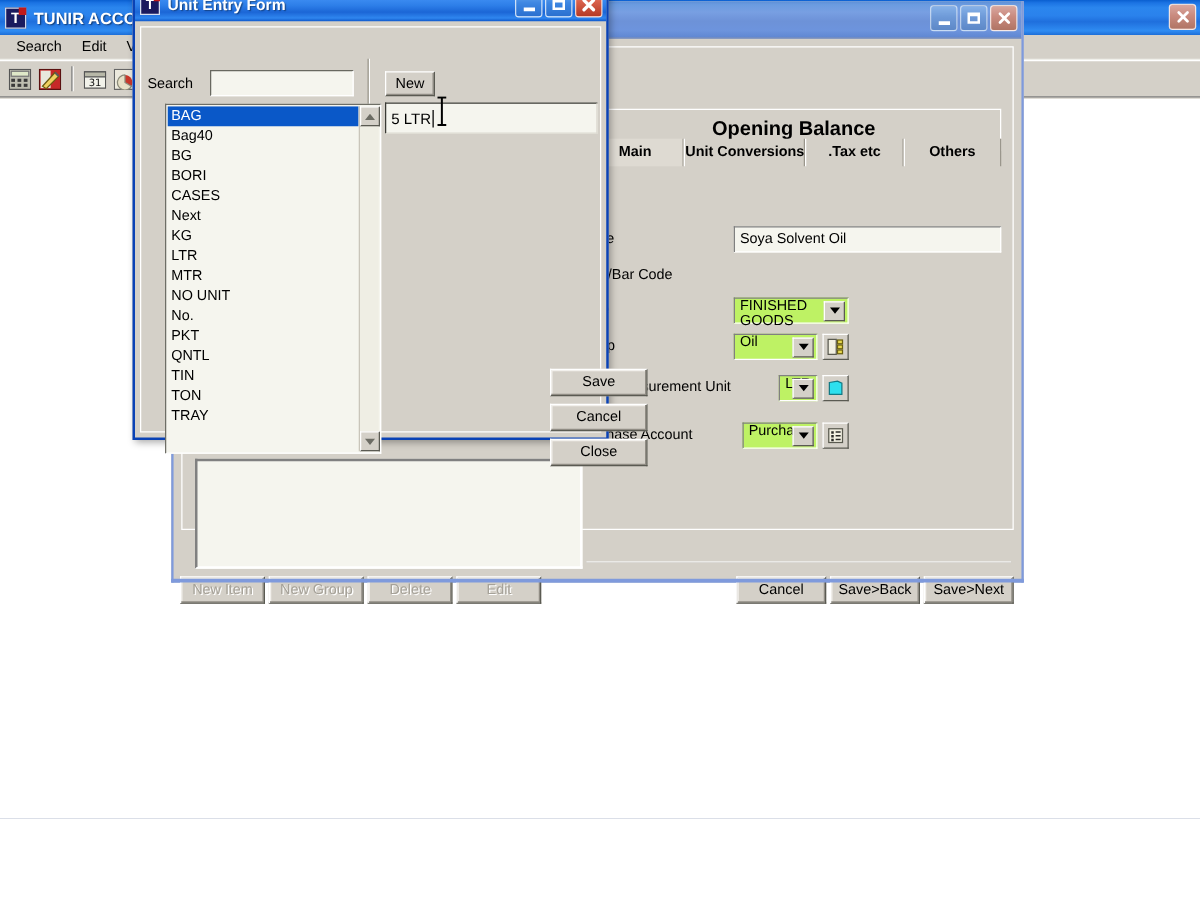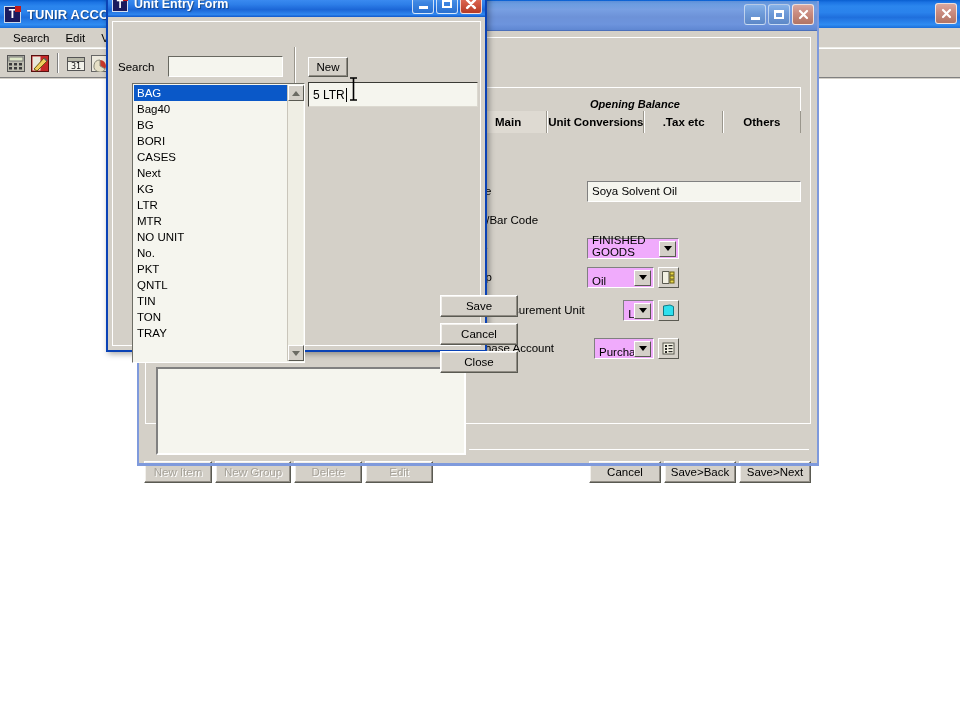--- a/index.html
+++ b/index.html
@@ -223,21 +223,21 @@
     position: absolute;
     left: 330px; top: 8px; right: 8px; bottom: 12px;
   }
   .opening-balance-bar {
     position: absolute;
     left: 0; top: 48px; right: 8px;
     height: 34px;
     background: #d4d0c8;
     border: 1px solid #ffffff;
     display: flex; align-items: center; justify-content: center;
-    font-size: 11px; font-weight: bold; font-style: italic;
+    font-size: 16px; font-weight: bold;
   }
   .tabrow {
     position: absolute;
     left: 0; top: 72px; right: 8px;
     height: 22px;
     display: flex;
     align-items: stretch;
   }
   .tab {
     flex: 1;
@@ -270,26 +270,26 @@
     border-left: 1px solid #808080;
     border-right: 1px solid #ffffff;
     border-bottom: 1px solid #ffffff;
     display: flex; align-items: center;
     padding: 0 4px;
     font-size: 11.5px;
   }
   .combo {
     flex: 1;
     height: 21px;
-    background: #f0abfc;
+    background: #bef264;
     border-top: 1px solid #808080;
     border-left: 1px solid #808080;
     border-right: 1px solid #ffffff;
     border-bottom: 1px solid #ffffff;
-    display: flex; align-items: flex-end;
+    display: flex; align-items: flex-start;
     position: relative;
     padding: 0 4px;
     font-size: 11.5px;
   }
   .combo .arrowbtn {
     position: absolute;
     right: 2px; top: 2px;
     width: 17px; height: 16px;
     background: #d4d0c8;
     border-top: 1px solid #ffffff;

